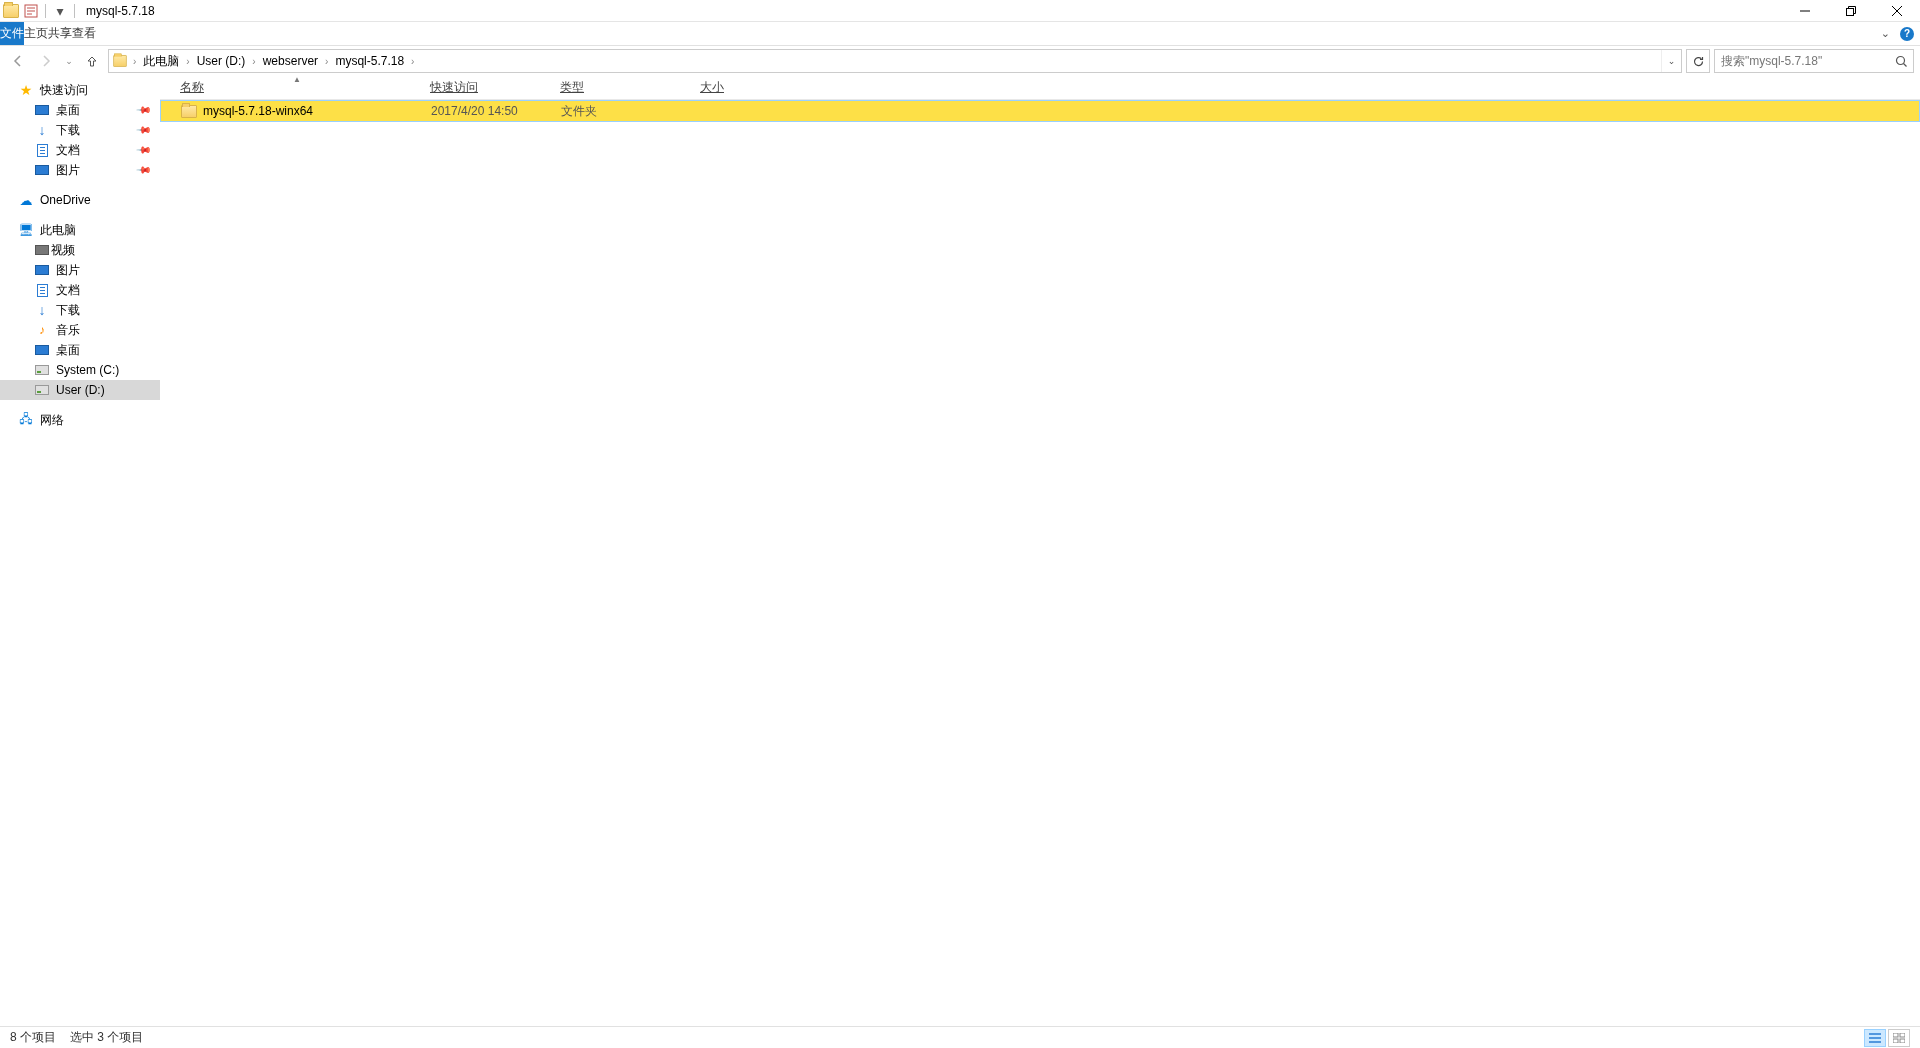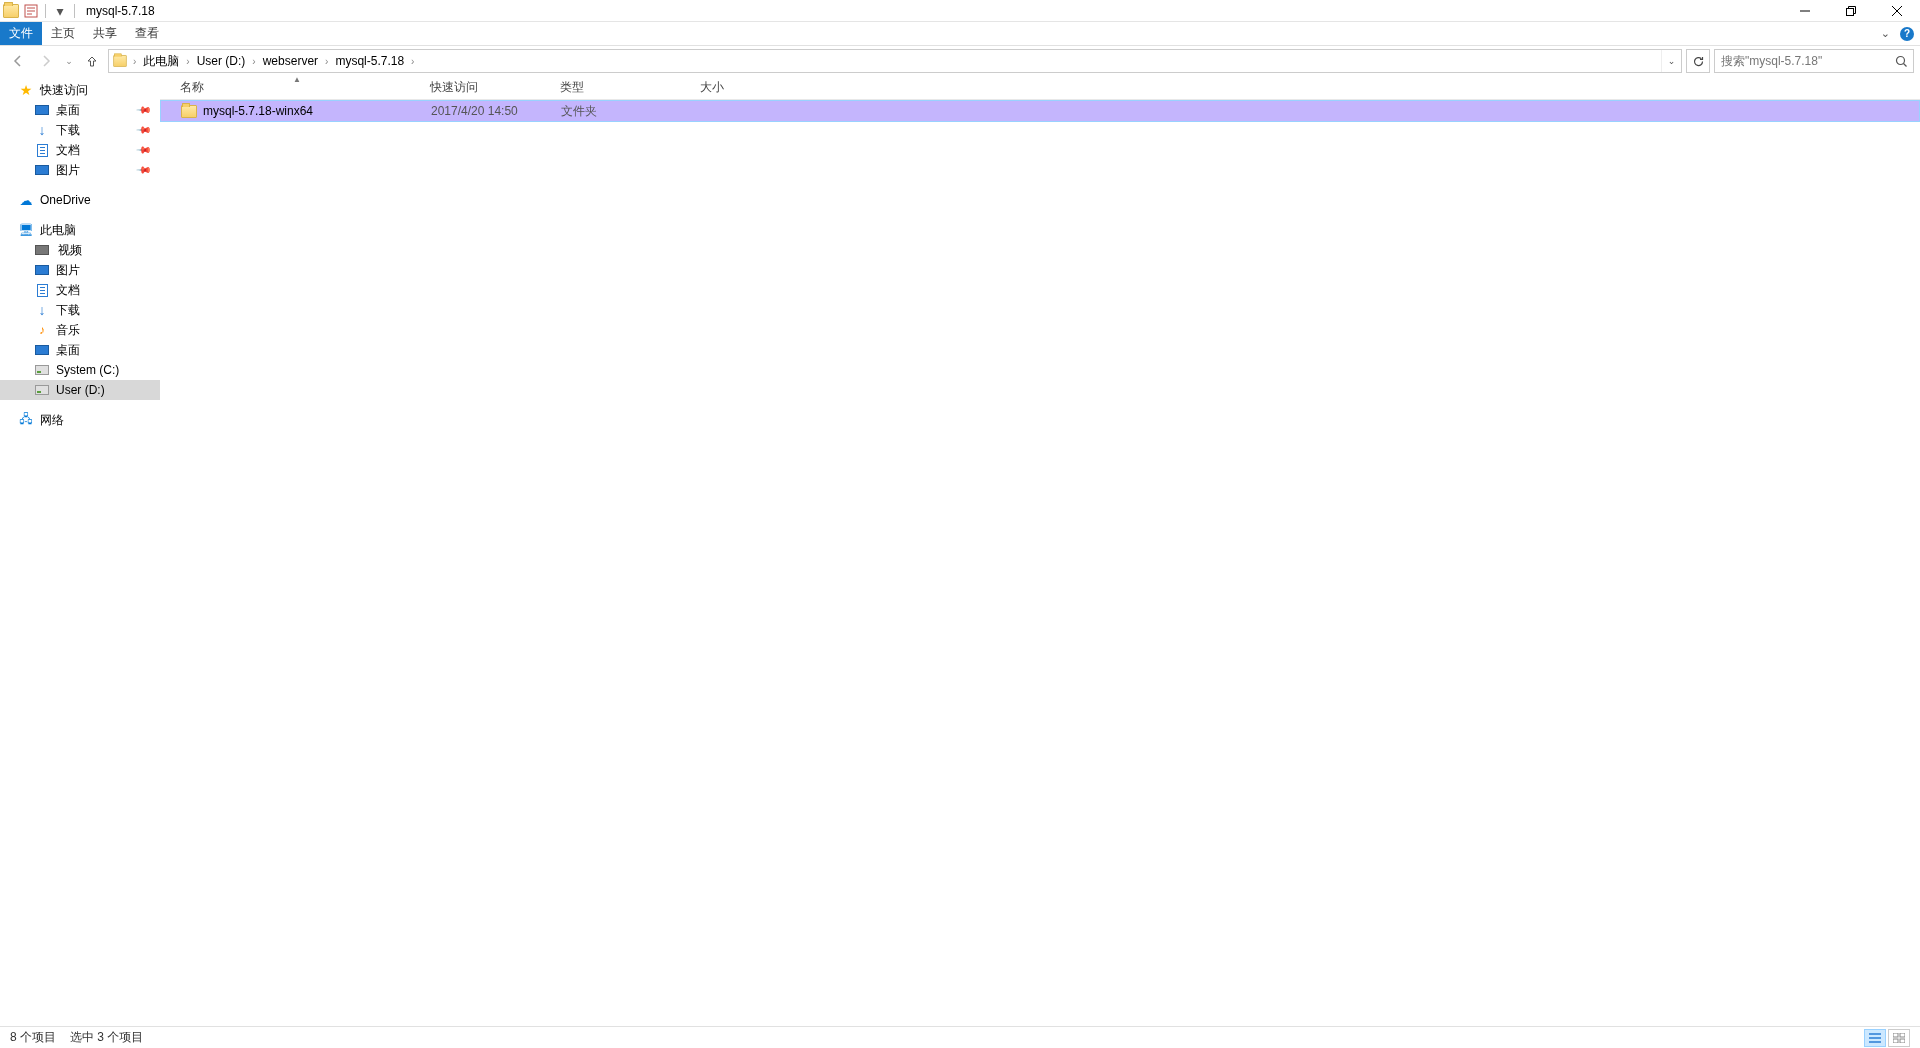--- a/index.html
+++ b/index.html
@@ -11,21 +11,21 @@
 .qat-icon { width: 18px; height: 18px; display: inline-flex; align-items: center; justify-content: center; }
 .folder-icon-sm { width: 16px; height: 14px; background: linear-gradient(#ffe9a6, #f7d06a); border: 1px solid #d9b34a; border-radius: 1px; position: relative; }
 .folder-icon-sm::before { content:""; position:absolute; top:-3px; left:0; width:7px; height:3px; background:#f7d06a; border:1px solid #d9b34a; border-bottom:none; border-radius:1px 1px 0 0; }
 .qat-sep { width:1px; height:14px; background:#c0c0c0; margin:0 3px; }
 .title-text { margin-left: 6px; color:#000; }
 .titlebar-right { margin-left:auto; display:flex; }
 .win-btn { width:46px; height:22px; display:flex; align-items:center; justify-content:center; color:#000; }
 
 
 .ribbon { height: 24px; background:#fff; display:flex; align-items:stretch; border-bottom:1px solid #e1e1e1; position:relative; }
-.ribbon-tab { padding: 0 9px; display:flex; align-items:center; color:#333; cursor:default; }
+.ribbon-tab { padding: 0 0; display:flex; align-items:center; color:#333; cursor:default; }
 .ribbon-tab.file { background:#1979ca; color:#fff; }
 .ribbon-right { margin-left:auto; display:flex; align-items:center; padding-right:6px; gap:4px; }
 .chev-expand { color:#555; font-size:11px; padding:0 6px; }
 .help-icon { width:14px; height:14px; border-radius:50%; background:#1979ca; color:#fff; display:flex; align-items:center; justify-content:center; font-size:10px; font-weight:bold; }
 
 
 .navrow { height:30px; display:flex; align-items:center; padding: 2px 6px; gap:4px; }
 .nav-btn { width:24px; height:24px; display:flex; align-items:center; justify-content:center; color:#999; }
 .nav-btn.enabled { color:#555; }
 .addr-bar { flex:1; height:24px; border:1px solid #ccc; display:flex; align-items:center; background:#fff; }
@@ -59,28 +59,28 @@
 .doc-rect { width:11px; height:13px; background:#fff; border:1px solid #2b7cd3; position:relative; }
 .doc-rect::after { content:""; position:absolute; top:2px; left:2px; right:2px; height:1px; background:#2b7cd3; box-shadow:0 3px 0 #2b7cd3, 0 6px 0 #2b7cd3; }
 .pic-rect { width:14px; height:10px; background:#2b7cd3; border:1px solid #1a5a9e; position:relative; }
 .music-icon { color:#ff8c00; font-size:12px; }
 .drive-rect { width:14px; height:10px; background:#e0e0e0; border:1px solid #999; position:relative; }
 .drive-rect::after { content:""; position:absolute; bottom:1px; left:1px; width:4px; height:2px; background:#5a9e3e; }
 
 
 .content { flex:1; background:#fff; position:relative; }
 .col-headers { height:24px; display:flex; align-items:center; border-bottom:1px solid #e8e8e8; padding-left:12px; color:#444; user-select:none; }
-.col { padding: 0 8px; position:relative; }
+.col { padding: 0 8px; position:relative;text-decoration:underline; }
 .col.name { width:250px; }
 .col.mod { width:130px; }
 .col.type { width:120px; }
 .col.size { width:80px;text-align:center; }
 .col-sort { position:absolute; top:-4px; left:50%; transform:translateX(-50%); font-size:8px; color:#777; }
 .row { height:22px; display:flex; align-items:center; padding-left:12px; }
-.row.selected { background:#c4b5fd; border:1px solid #99d1ff; }
+.row.selected { background:#fde047; border:1px solid #99d1ff; }
 .cell { padding:0 8px; display:flex; align-items:center; gap:6px; }
 .cell.name { width:250px; }
 .cell.mod { width:130px; color:#555; }
 .cell.type { width:120px; color:#555; }
 .cell.size { width:80px; color:#555; }
 .file-folder { width:16px; height:13px; background: linear-gradient(#ffe9a6, #f7d06a); border: 1px solid #d9b34a; border-radius:1px; position:relative; }
 .file-folder::before { content:""; position:absolute; top:-3px; left:0; width:6px; height:3px; background:#f7d06a; border:1px solid #d9b34a; border-bottom:none; border-radius:1px 1px 0 0;}
 
 
 .statusbar { height:22px; border-top:1px solid #e1e1e1; display:flex; align-items:center; padding:0 10px; font-size:12px; color:#333; }
@@ -237,21 +237,21 @@
       <span class="tree-icon cloud-icon">☁</span>
       <span>OneDrive</span>
     </div>
 
     <div class="tree-group-gap"></div>
     <div class="tree-item header">
       <span class="tree-icon pc-icon">🖥</span>
       <span>此电脑</span>
     </div>
     <div class="tree-item child">
-      <span style="display:flex;align-items:center;gap:8px;">
+      <span style="display:flex;align-items:center;gap:1px;">
         <span class="tree-icon">
             <span class="pic-rect" style="background:#777;border-color:#555;"></span>
           </span>
         <span>视频</span>
       </span>
     </div>
     <div class="tree-item child">
       <span style="display:flex;align-items:center;gap:6px;">
         <span class="tree-icon">
             <span class="pic-rect"></span>

